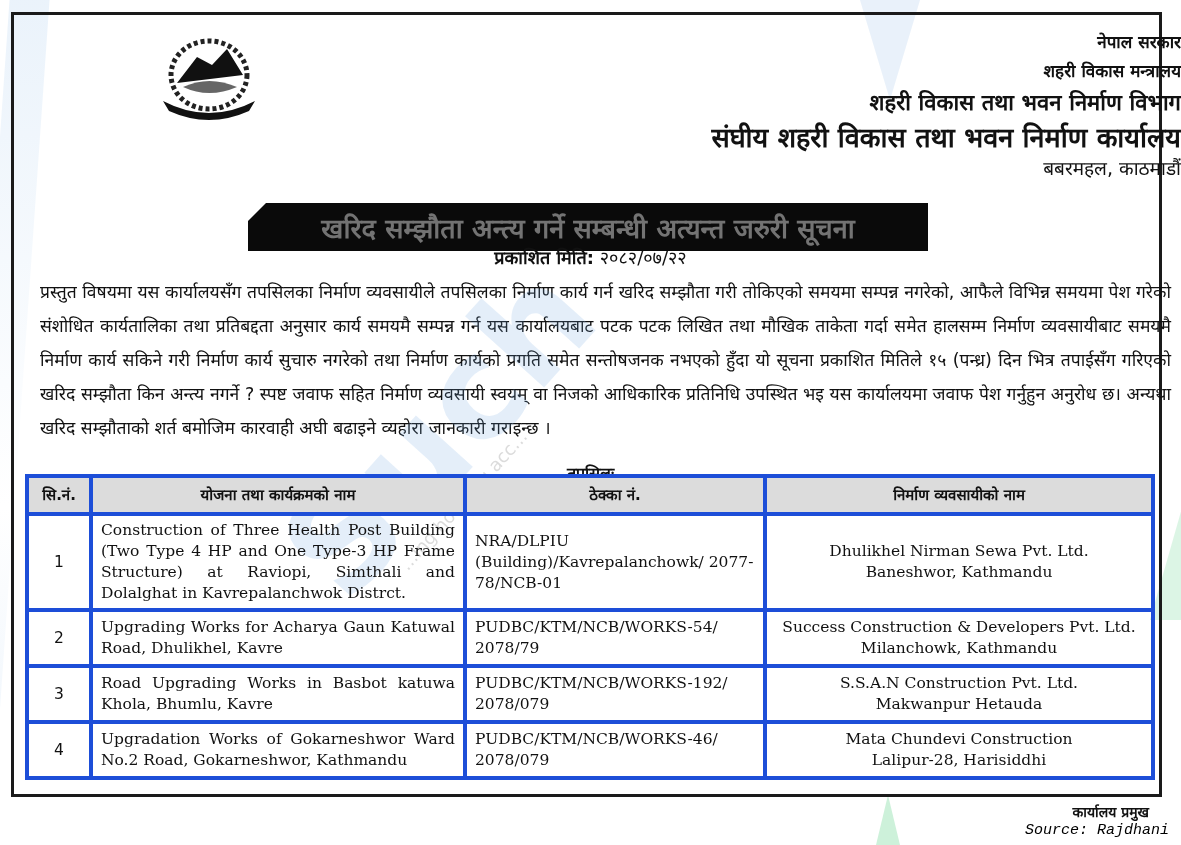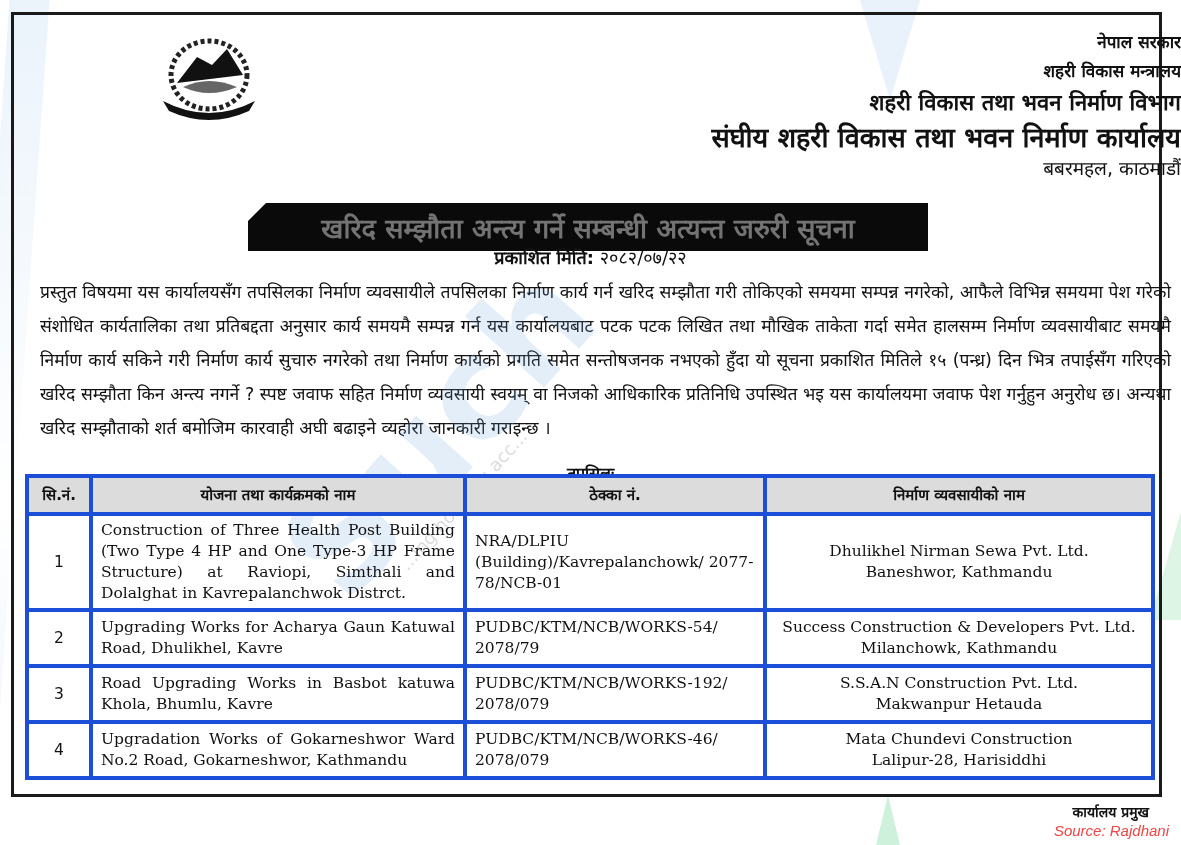--- a/index.html
+++ b/index.html
@@ -55,21 +55,21 @@
     }
     table.sched th, table.sched td { border: 4px solid #1d4ed8; padding: 4px 8px; }
     table.sched th { background: #dcdcdc; font-family: "DejaVu Sans", sans-serif; font-size: 15px; font-weight: bold; height: 26px; }
     table.sched td.sn { text-align: center; width: 44px; font-family: "DejaVu Sans", sans-serif; }
     table.sched td.proj { text-align: justify; text-align-last: left; width: 354px; }
     table.sched td.ctr { text-align: left; width: 280px; }
     table.sched td.firm { text-align: center; }
     .r1 td { height: 80px; }
     .r2 td, .r3 td, .r4 td { height: 44px; }
     .signature { position: absolute; right: 32px; top: 772px; font-size: 14px; font-weight: bold; margin-top: 30px; }
-    .source { position: absolute; right: 12px; top: 822px; font-size: 15px; font-style: italic; font-family: Liberation Sans, sans-serif; color: #ef4444; }
+    .source { position: absolute; right: 12px; top: 822px; font-size: 15px; font-style: italic; font-family: Liberation Mono, monospace; color: #000000; }
   </style>
 </head>
 <body>
 
 <div class="wm wm-left"></div>
 <div class="wm-blue2"></div>
 <div class="wm-green1"></div>
 <div class="wm-green2"></div>
 
 <div class="frame"></div>

